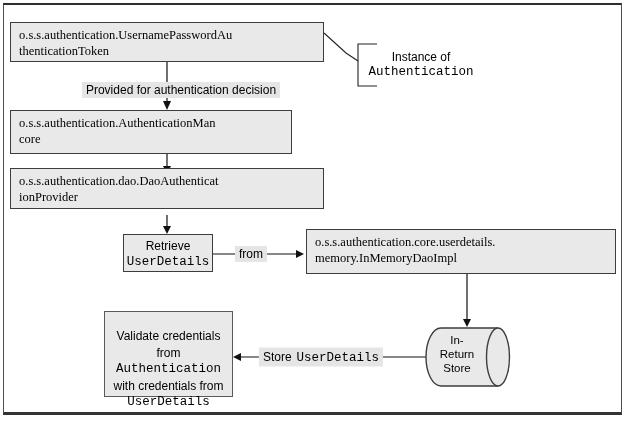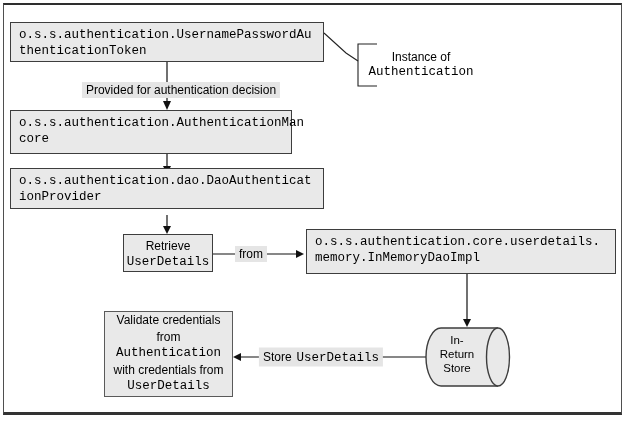--- a/index.html
+++ b/index.html
@@ -15,29 +15,29 @@
   }
   svg.connectors{position:absolute;left:0;top:0;z-index:1;}
   .box{
     position:absolute;background:#e9e9e9;box-sizing:border-box;
     border:1.5px solid #3d3d3d;z-index:2;
   }
   .classbox{
     font-family:"Liberation Mono","DejaVu Sans Mono",monospace;
     font-size:12.5px;line-height:16px;padding:4px 8px;
   }
-  .classbox div{white-space:nowrap;}
+  .classbox div{white-space:nowrap;font-family:Liberation Serif, serif;}
   .centerbox{text-align:center;}
   .sans{font-size:12px;line-height:16px;}
   .mono{font-family:"Liberation Mono","DejaVu Sans Mono",monospace;font-size:12.5px;line-height:16px;}
   .label{
     position:absolute;transform:translate(-50%,-50%);background:#e5e5e5;
     padding:1px 4px;font-size:12px;white-space:nowrap;z-index:3;text-align:center;
   }
-  .validatebox{border-width:1px;border-color:#5a5a5a;padding-top:0;}
+  .validatebox{border-width:1px;border-color:#5a5a5a;padding-top:16px;}
   .validatebox .sans{line-height:16.5px;}
   .validatebox .mono{line-height:16.5px;}
   .cyl-text{
     position:absolute;left:429px;top:333px;width:56px;text-align:center;
     font-size:11.5px;line-height:14px;z-index:3;
   }
   .instance-label{
     position:absolute;left:356px;top:50px;width:130px;text-align:center;z-index:3;
   }
   .instance-label .sans{line-height:15px;font-size:12px;}

